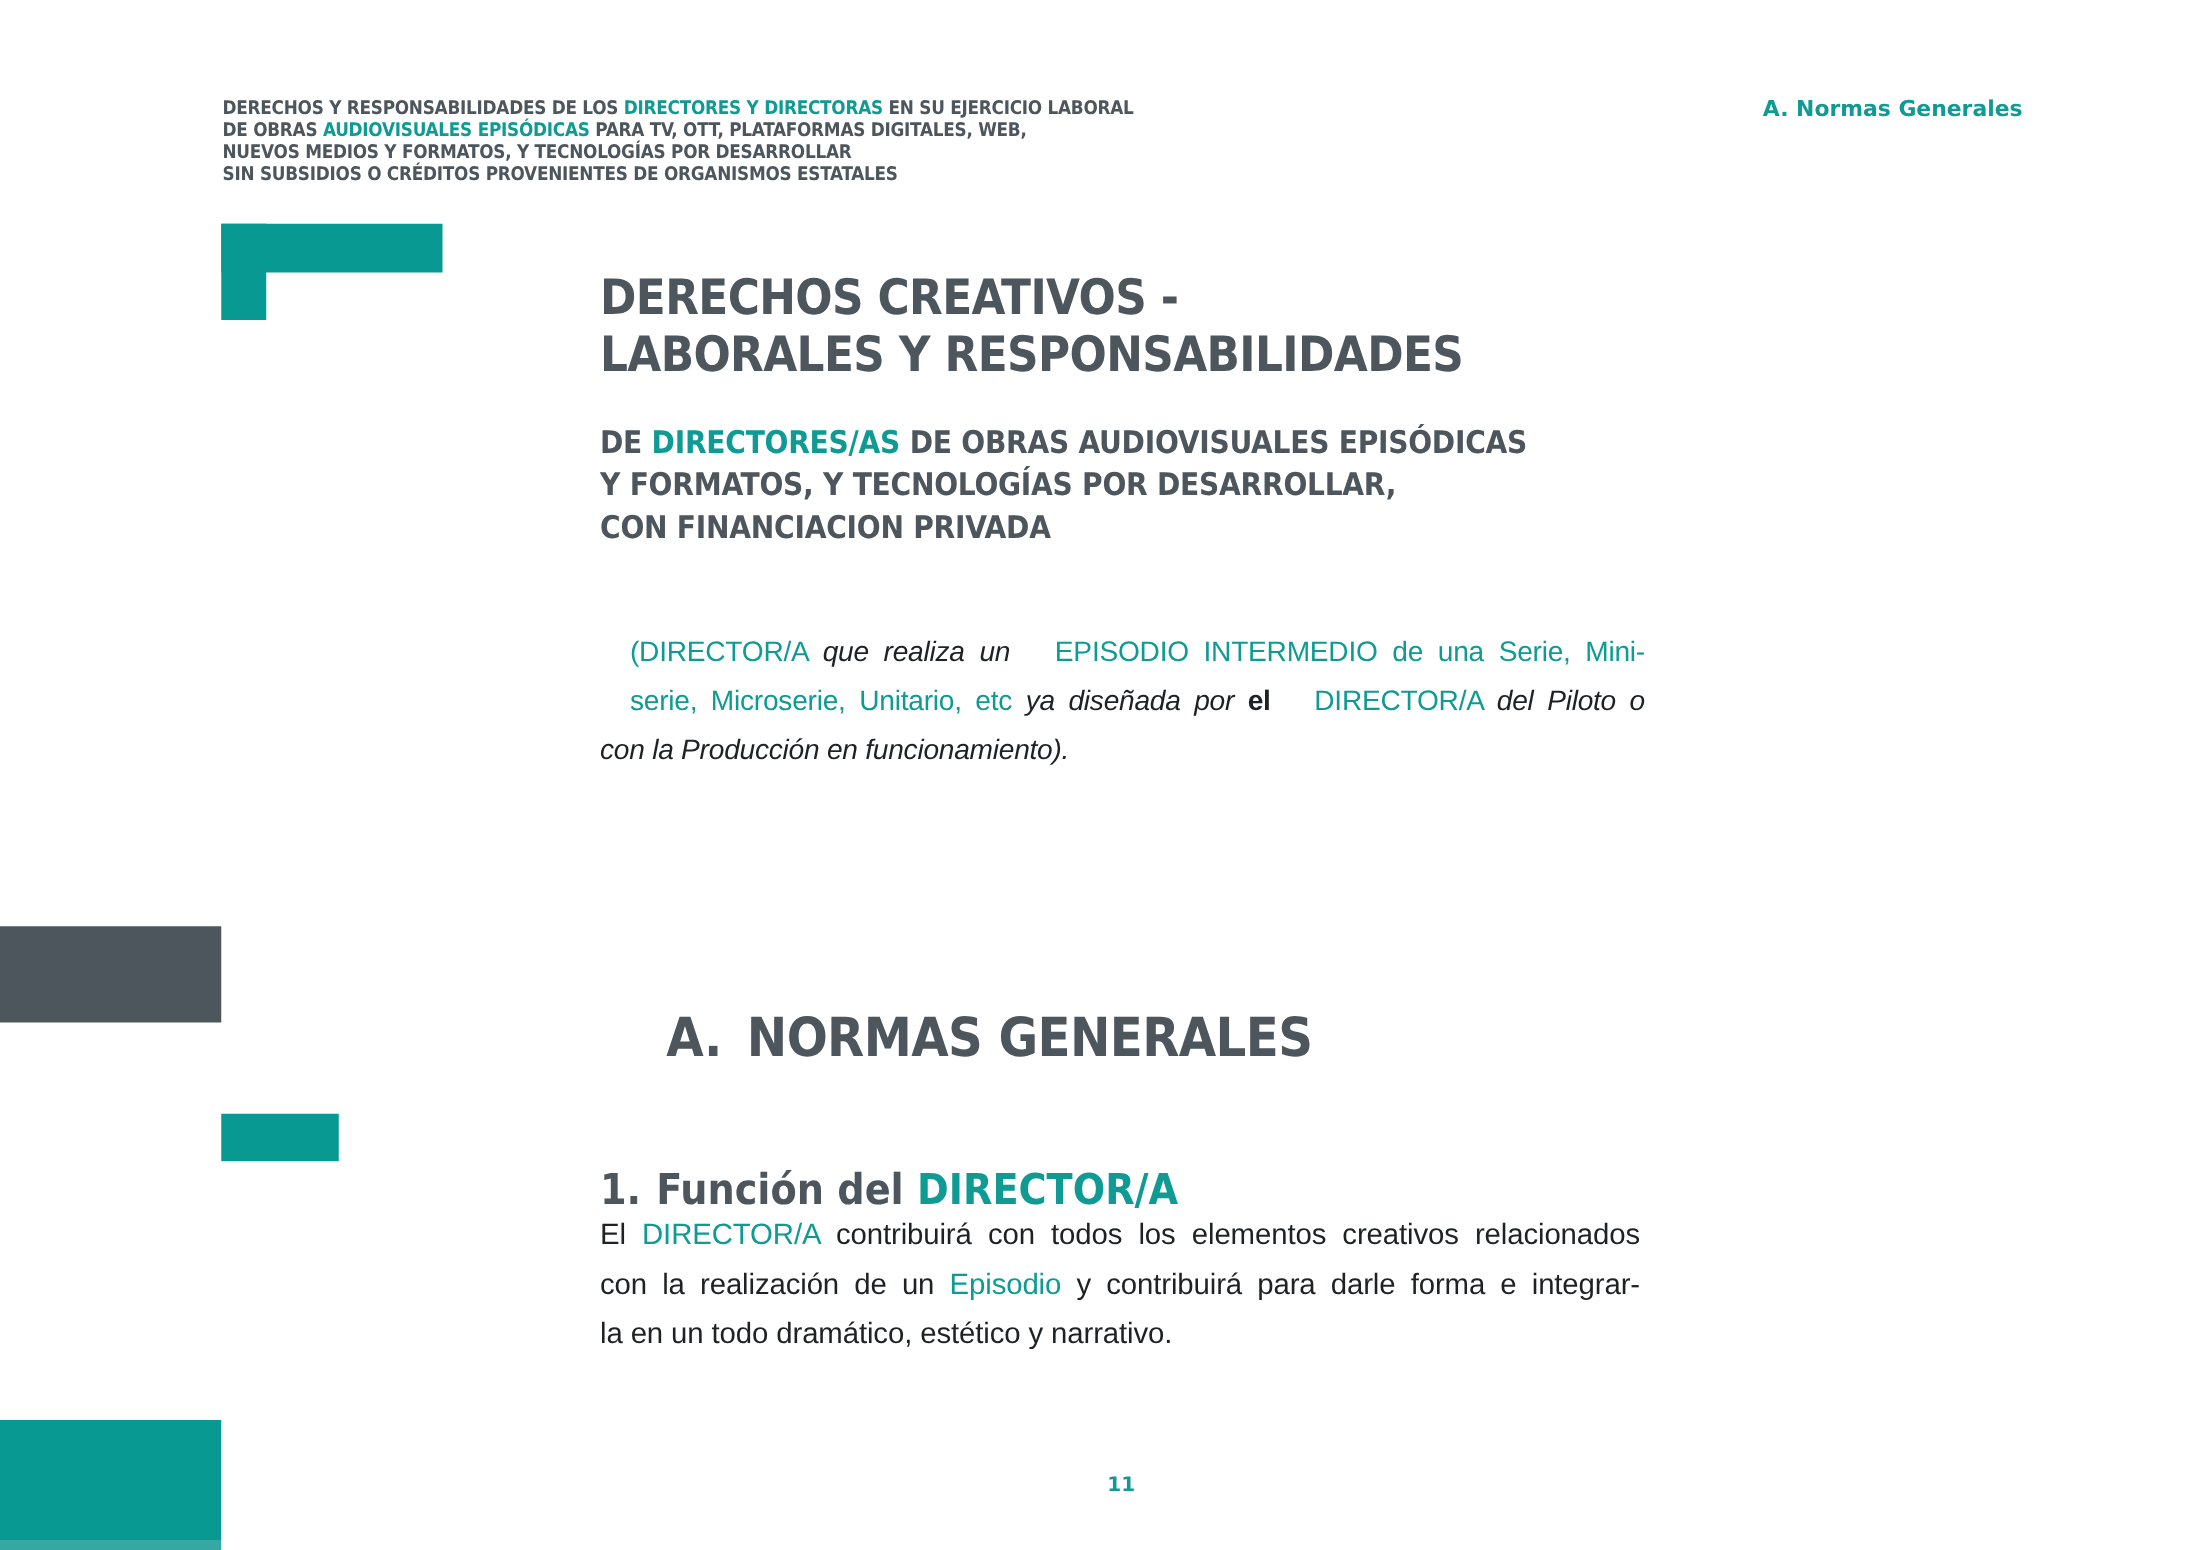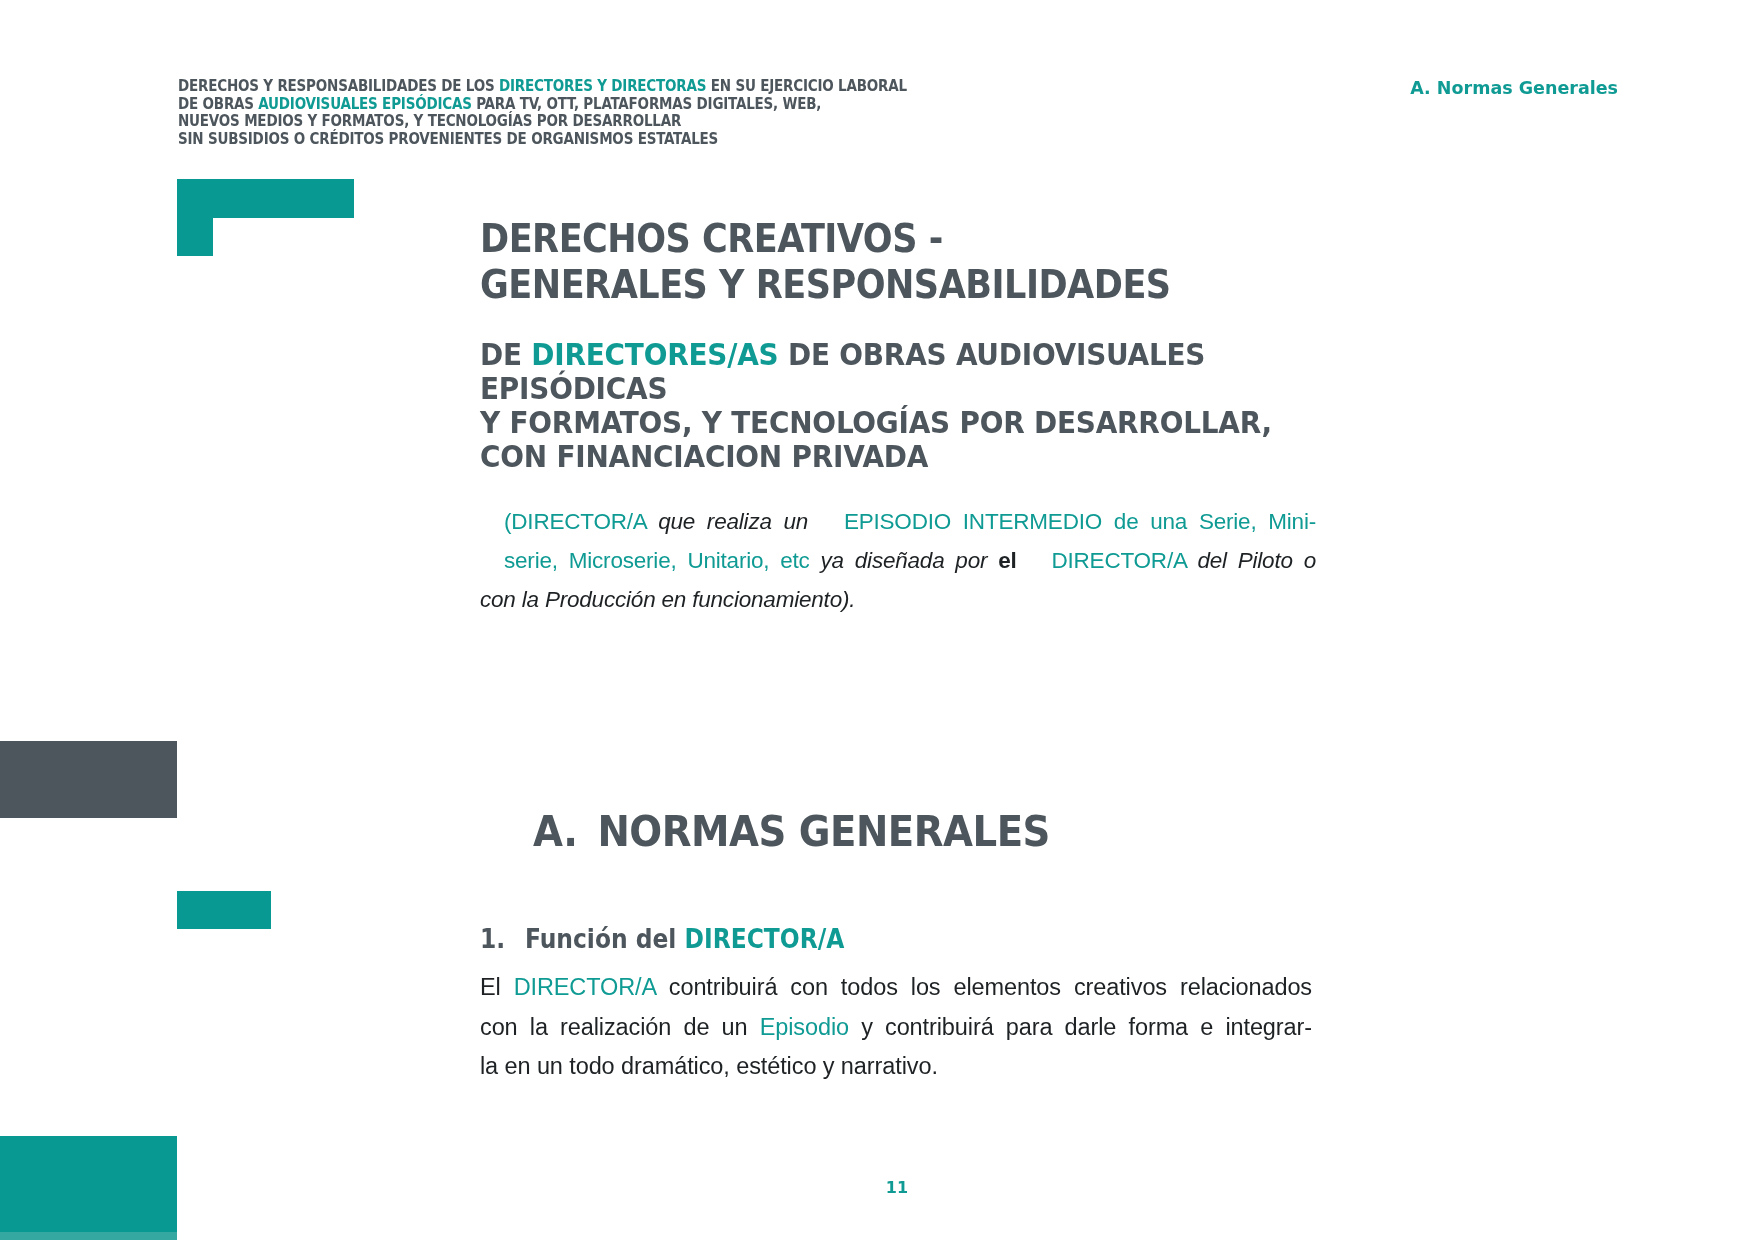--- a/index.html
+++ b/index.html
@@ -46,21 +46,21 @@
     position:absolute;left:480px;top:190px;width:900px;
     font-family:"DejaVu Sans","Liberation Sans",sans-serif;
     font-stretch:condensed;
     font-weight:bold;font-size:39px;line-height:46px;
     letter-spacing:-0.5px;color:var(--dark);
   }
   .sub-title{
     position:absolute;left:480px;top:337px;width:900px;
     font-family:"DejaVu Sans","Liberation Sans",sans-serif;
     font-stretch:condensed;
-    font-weight:bold;font-size:31px;line-height:34px;
+    font-weight:bold;font-size:25px;line-height:34px;
     letter-spacing:-0.2px;color:var(--dark);
   }
   .intro-note{
     position:absolute;left:480px;top:502px;width:836px;
     font-size:22.5px;line-height:39px;letter-spacing:-0.2px;
     color:var(--body);
   }
   .justify .line{text-align:justify;text-align-last:justify;}
   .justify .line:last-child{text-align-last:left;}
   .section-heading{
@@ -68,21 +68,21 @@
     font-family:"DejaVu Sans","Liberation Sans",sans-serif;
     font-stretch:condensed;
     font-weight:bold;font-size:43px;letter-spacing:-0.5px;color:var(--dark);
     white-space:nowrap;
   }
   .section-heading .num{margin-right:20px;}
   .item-heading{
     position:absolute;left:480px;top:898px;
     font-family:"DejaVu Sans","Liberation Sans",sans-serif;
     font-stretch:condensed;
-    font-weight:bold;font-size:26px;color:var(--dark);
+    font-weight:bold;font-size:34px;color:var(--dark);
     white-space:nowrap;
   }
   .item-heading .num{display:inline-block;width:45px;}
   .body-par{
     position:absolute;left:480px;top:968px;width:832px;
     font-size:23.5px;line-height:39.5px;letter-spacing:-0.1px;
     color:var(--body);
   }
   .page-number{
     position:absolute;left:0;right:0;top:1178px;text-align:center;
@@ -112,21 +112,21 @@
 
   <div class="shape lshape-bar"></div>
   <div class="shape lshape-leg"></div>
   <div class="shape gray-block"></div>
   <div class="shape teal-small"></div>
   <div class="shape teal-bottom"></div>
   <div class="shape teal-bottom-strip"></div>
 
   <h1 class="main-title">
       <div class="line"><span class="s-d">DERECHOS CREATIVOS -</span></div>
-      <div class="line"><span class="s-d">GENERALES Y RESPONSABILIDADES</span></div>
+      <div class="line"><span class="s-d">LABORALES Y RESPONSABILIDADES</span></div>
     </h1>
 
   <div class="sub-title">
       <div class="line"><span class="s-d">DE </span><span class="s-t">DIRECTORES/AS</span><span class="s-d"> DE OBRAS AUDIOVISUALES EPISÓDICAS</span></div>
       <div class="line"><span class="s-d">Y FORMATOS, Y TECNOLOGÍAS POR DESARROLLAR,</span></div>
       <div class="line"><span class="s-d">CON FINANCIACION PRIVADA</span></div>
     </div>
 
   <div class="intro-note justify">
       <div class="line"><span class="s-tu">(DIRECTOR/A </span><span class="s-i">que realiza un </span><span class="s-tu">EPISODIO INTERMEDIO de una Serie, Mini-</span></div>

